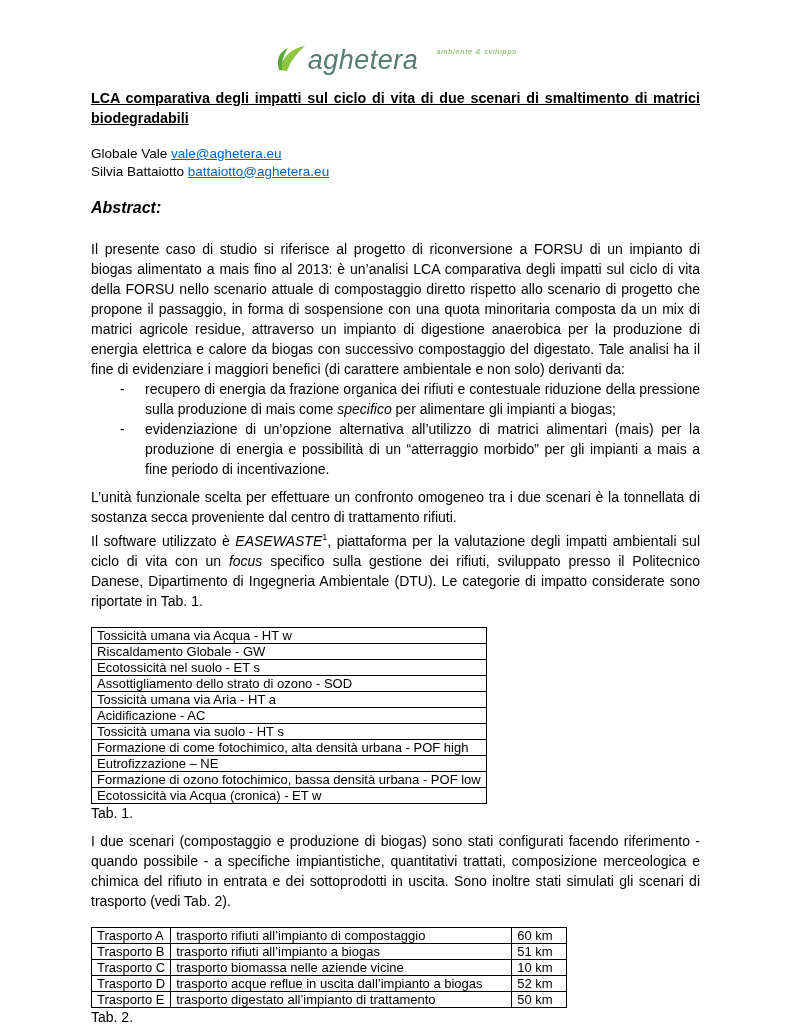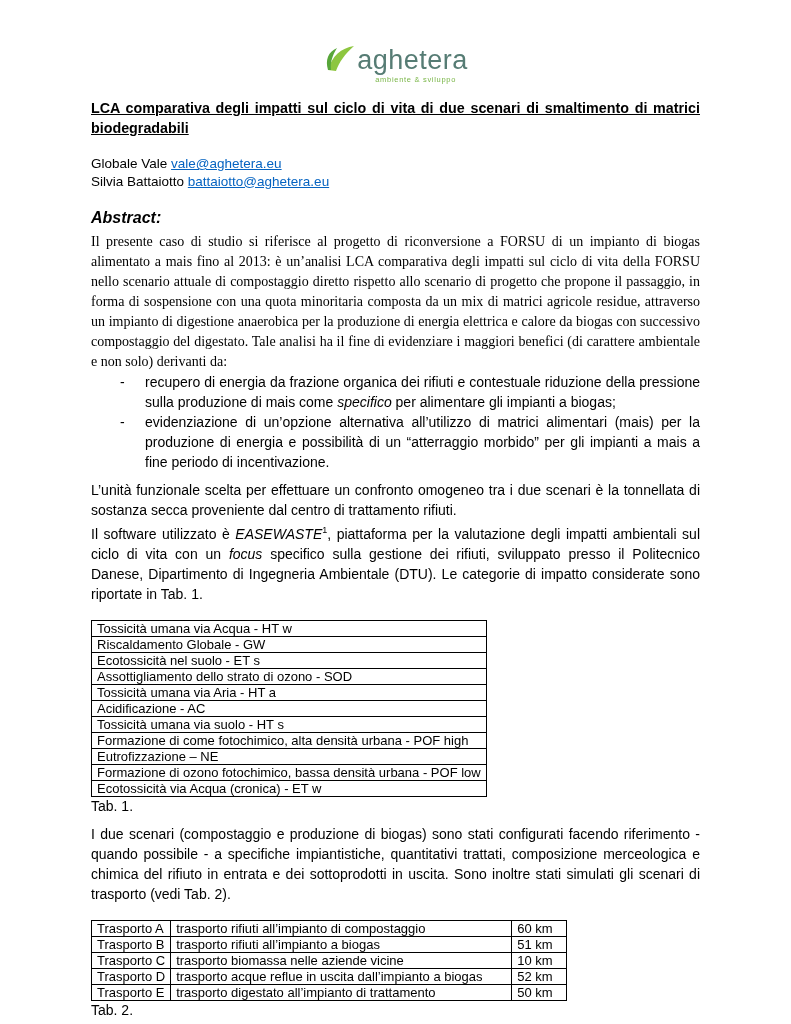--- a/index.html
+++ b/index.html
@@ -9,32 +9,32 @@
     color: #000;
     font-family: "Liberation Sans", sans-serif;
     overflow: hidden;
   }
   .page { box-sizing: border-box; width: 791px; height: 1024px; padding: 46px 91px 0 91px; }
 
   
   .logo-row { display: flex; justify-content: center; margin-bottom: 12px; }
   .logo { display: flex; align-items: flex-start; }
   .leaf-svg { margin-right: 2px; margin-top: -3px; }
-  .logo-col { display: flex; flex-direction: column; }
+  .logo-col { display: flex; flex-direction: row; font-style: italic; }
   .wordmark { font-size: 27px; line-height: 28px; color: #567c74; letter-spacing: 0.5px; font-weight: 500; }
   .tagline { font-size: 7.5px; color: #7ab648; letter-spacing: 0.7px; margin-top: 1px; margin-left: 18px; }
 
   
   .title { font-size: 14.3px; font-weight: bold; text-decoration: underline; text-align: justify; line-height: 20px; margin: 14px 0 0 0; }
   .authors { margin-top: 17px; font-size: 13.5px; line-height: 17.5px; }
   .author-line { margin: 0; }
   a.link { color: #0563c1; text-decoration: underline; }
   .abstract-heading { margin: 18px 0 0 0; font-size: 16px; font-weight: bold; font-style: italic; line-height: 19px; }
   .para { font-size: 14px; line-height: 20px; text-align: justify; margin: 0; }
-  .p-abstract { margin-top: 5px; font-family: Liberation Serif, serif; }
+  .p-abstract { margin-top: 22px; }
   .p-functional { margin-top: 8px; }
   .p-scenarios { margin-top: 9px; }
   em { font-style: italic; }
   sup { font-size: 9px; }
 
   
   .bullet { display: flex; font-size: 14px; line-height: 20px; }
   .bullet-marker { flex: 0 0 54px; padding-left: 29px; box-sizing: border-box; }
   .bullet-body { flex: 1; text-align: justify; }
 

